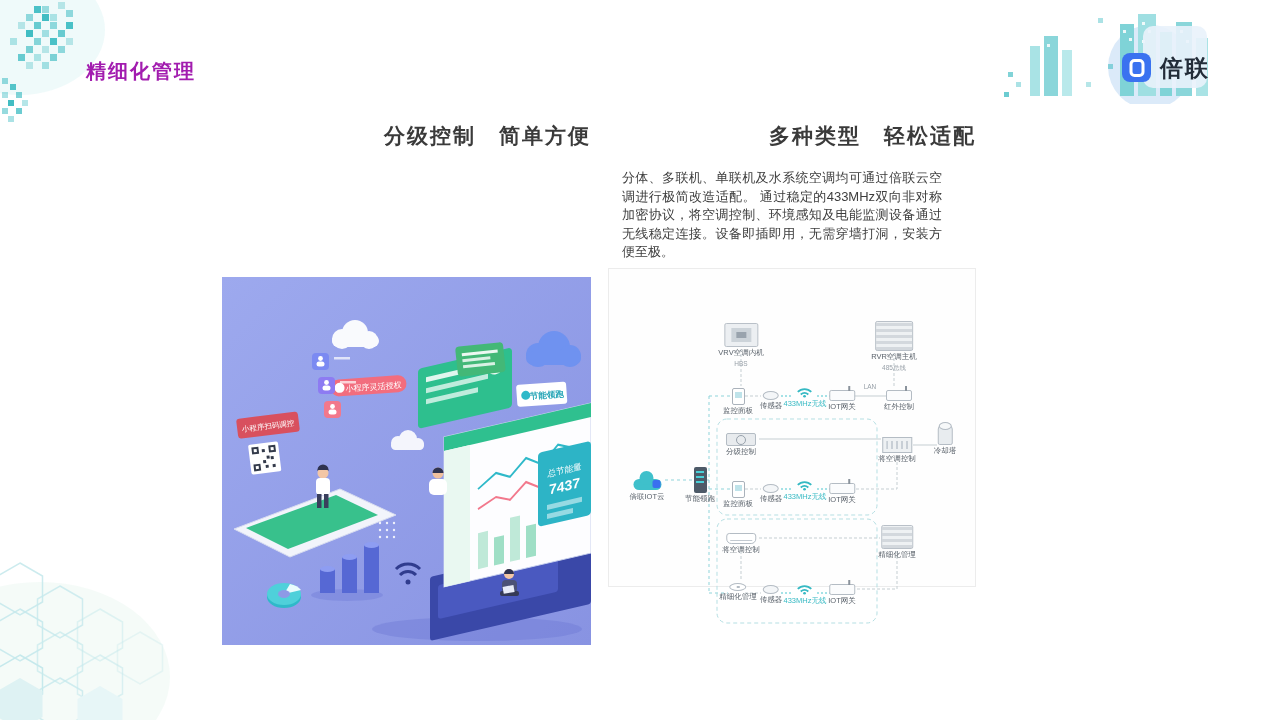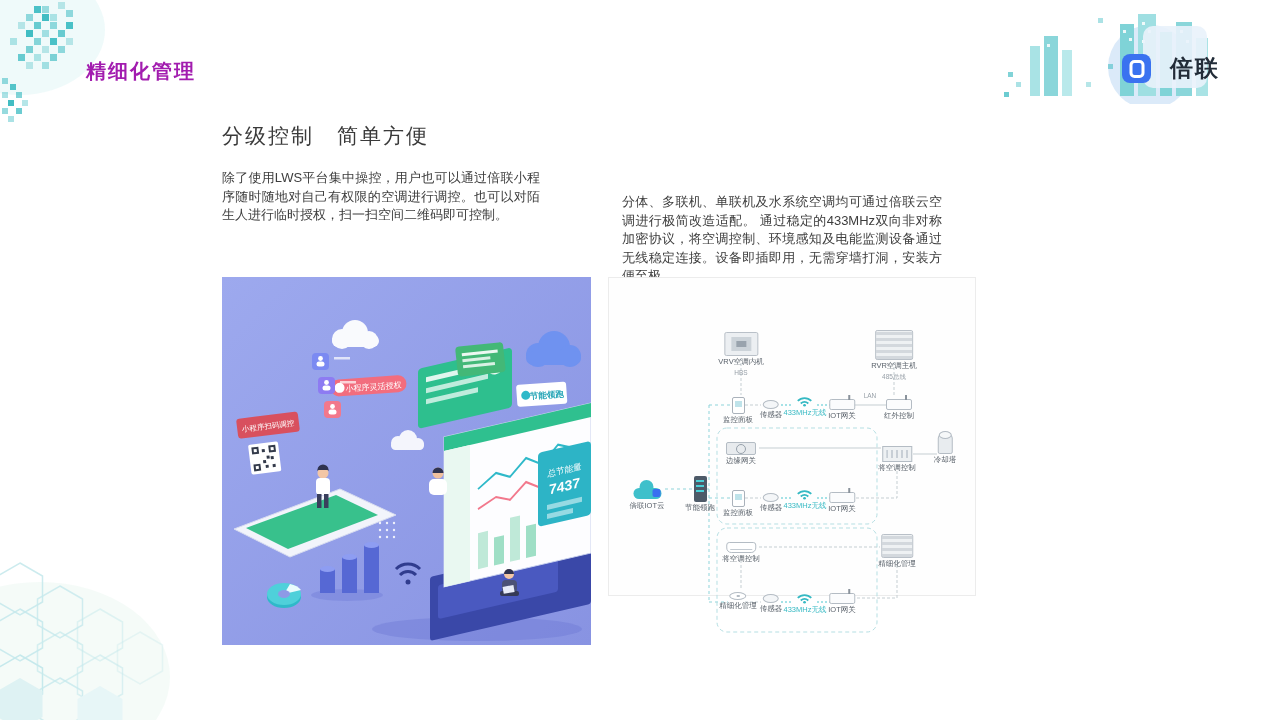--- a/index.html
+++ b/index.html
@@ -6,38 +6,38 @@
   .slide{position:relative;width:1280px;height:720px;background:#ffffff;overflow:hidden;
          font-family:"Liberation Sans","DejaVu Sans",sans-serif;}
 
   
   .page-title{position:absolute;left:86px;top:58px;font-size:20px;font-weight:bold;
               color:#a21caf;letter-spacing:2px;}
   .deco-tl{position:absolute;left:0;top:0;}
   .deco-sky{position:absolute;left:1000px;top:12px;}
   .logo-wm{position:absolute;left:1143px;top:26px;width:64px;height:62px;background:#e9f2fb;
            border-radius:10px;opacity:.9;}
-  .logo{position:absolute;left:1122px;top:53px;display:flex;align-items:center;gap:19px;}
+  .logo{position:absolute;left:1122px;top:53px;display:flex;gap:9px;}
   .logo-icon{width:29px;height:29px;background:#3a72f0;border-radius:8px;position:relative;}
   .logo-icon::before{content:"";position:absolute;left:50%;top:50%;transform:translate(-50%,-50%);
                      width:9px;height:12px;border:3.5px solid #ffffff;border-radius:5px;}
   .logo-text{font-size:23px;font-weight:bold;color:#222c38;letter-spacing:2px;}
 
   
-  .sec-heading{position:absolute;top:122px;font-size:21px;font-weight:400;color:#3a3a3a;
-               letter-spacing:2px;text-align:left;}
+  .sec-heading{position:absolute;top:122px;font-size:21px;font-weight:700;color:#3a3a3a;
+               letter-spacing:2px;text-align:right;}
   .sec-heading.left{left:222px;width:369px;}
   .sec-heading.right{left:608px;width:368px;}
   .sec-body{position:absolute;top:169px;font-size:13px;line-height:18.5px;color:#3d3d3d;
             text-align:justify;}
   .sec-body.left{left:222px;width:318px;}
-  .sec-body.right{left:622px;width:320px;margin-top:24px;}
+  .sec-body.right{left:622px;width:320px;}
 
   .illus{position:absolute;left:222px;top:277px;width:369px;height:368px;}
-  .diagram{position:absolute;left:608px;top:277px;width:368px;height:319px;background:#fefefe;
+  .diagram{position:absolute;left:608px;top:268px;width:368px;height:319px;background:#fefefe;
            border:1px solid #ececec;box-sizing:border-box;}
   .dlinks{position:absolute;left:0;top:0;}
 
   
   .dnode{position:absolute;transform:translateX(-50%);display:flex;flex-direction:column;
          align-items:center;gap:2px;z-index:2;}
   .nlabel{font-size:7.5px;color:#59616a;white-space:nowrap;line-height:1.15;}
   .nlabel.teal{color:#35b9c3;}
   .nsub{font-size:6.5px;color:#98a0a8;white-space:nowrap;}
   .dtag{position:absolute;transform:translateX(-50%);font-size:6.5px;color:#98a0a8;z-index:2;}
@@ -162,21 +162,20 @@
     </g>
   </svg>
 
   <div class="logo-wm"></div>
   <div class="logo">
     <div class="logo-icon"></div>
     <div class="logo-text">倍联</div>
   </div>
 
   <div class="sec-heading left">分级控制　简单方便</div>
-  <div class="sec-body left">除了使用LWS平台集中操控，用户也可以通过倍联小程序随时随地对自己有权限的空调进行调控。也可以对陌生人进行临时授权，扫一扫空间二维码即可控制。</div>
 
   <svg class="illus" width="369" height="368" viewBox="0 0 369 368">
     <defs>
       <linearGradient id="bgGrad" x1="0" y1="0" x2="1" y2="1">
         <stop offset="0" stop-color="#9da9ee"></stop>
           <stop offset="1" stop-color="#8893e2"></stop>
       </linearGradient>
     </defs>
     <rect width="369" height="368" fill="url(#bgGrad)"></rect>
 
@@ -342,20 +341,21 @@
         <circle cx="172" cy="246" r="1.2"></circle>
       <circle cx="158" cy="253" r="1.2"></circle>
         <circle cx="165" cy="253" r="1.2"></circle>
         <circle cx="172" cy="253" r="1.2"></circle>
       <circle cx="158" cy="260" r="1.2"></circle>
         <circle cx="165" cy="260" r="1.2"></circle>
         <circle cx="172" cy="260" r="1.2"></circle>
     </g>
   </svg>
 
+  <div class="sec-heading right">多种类型　轻松适配</div>
   <div class="sec-body right">分体、多联机、单联机及水系统空调均可通过倍联云空调进行极简改造适配。 通过稳定的433MHz双向非对称加密协议，将空调控制、环境感知及电能监测设备通过无线稳定连接。设备即插即用，无需穿墙打洞，安装方便至极。</div>
 
   <div class="diagram">
     <svg class="dlinks" width="366" height="366" viewBox="0 0 366 366">
       <g stroke="#c5ced2" stroke-width="1" fill="none" stroke-dasharray="3 2">
         <path d="M132 80 V117"></path>
         <path d="M285 84 V119"></path>
         <path d="M136 127 H152"></path>
           <path d="M136 220 H152"></path>
           <path d="M136 324 H152"></path>
@@ -422,21 +422,21 @@
       <div class="nlabel">IOT网关</div>
     </div>
     <div class="dtag" style="left:261px;top:114px">LAN</div>
     <div class="dnode" style="left:290px;top:121px">
       <div class="nicon ic-gatebox"></div>
       <div class="nlabel">红外控制</div>
     </div>
 
     <div class="dnode" style="left:132px;top:164px">
       <div class="nicon ic-fancoil"></div>
-      <div class="nlabel">边缘网关</div>
+      <div class="nlabel">分级控制</div>
     </div>
     <div class="dnode" style="left:288px;top:168px">
       <div class="nicon ic-chiller"></div>
       <div class="nlabel">将空调控制</div>
     </div>
     <div class="dnode" style="left:336px;top:156px">
       <div class="nicon ic-tower"></div>
       <div class="nlabel">冷却塔</div>
     </div>
     <div class="dnode" style="left:129px;top:212px">

